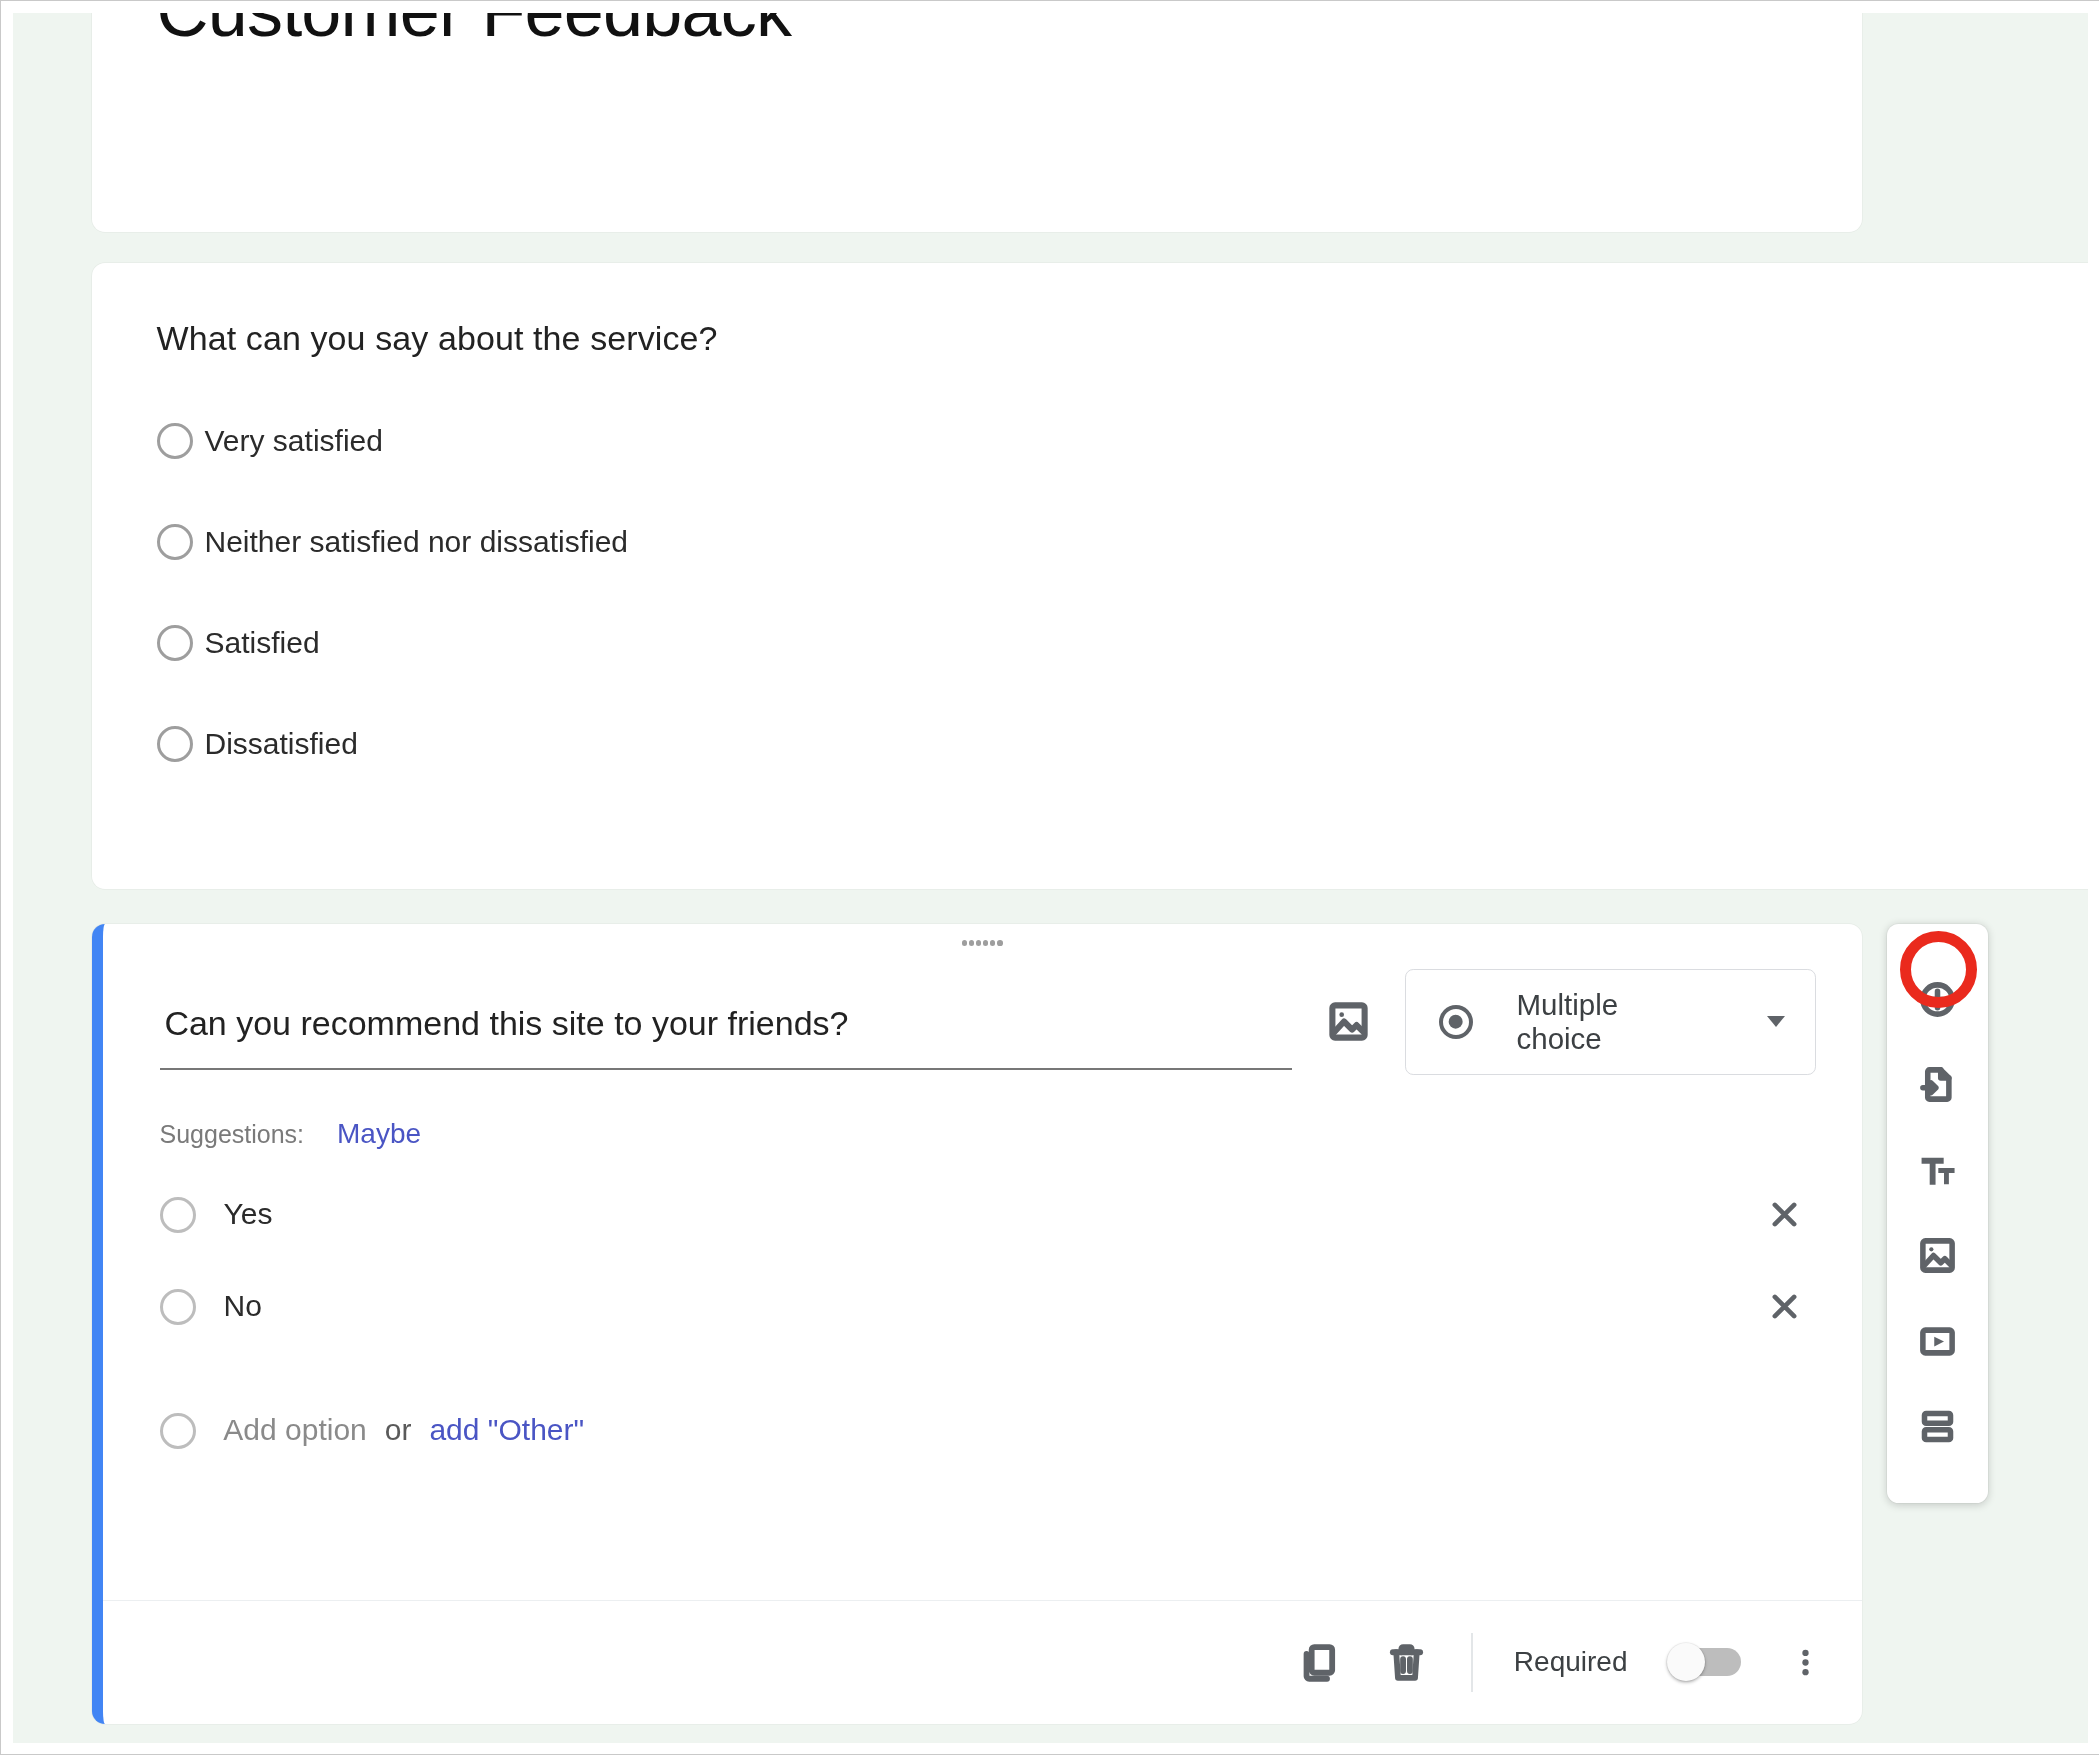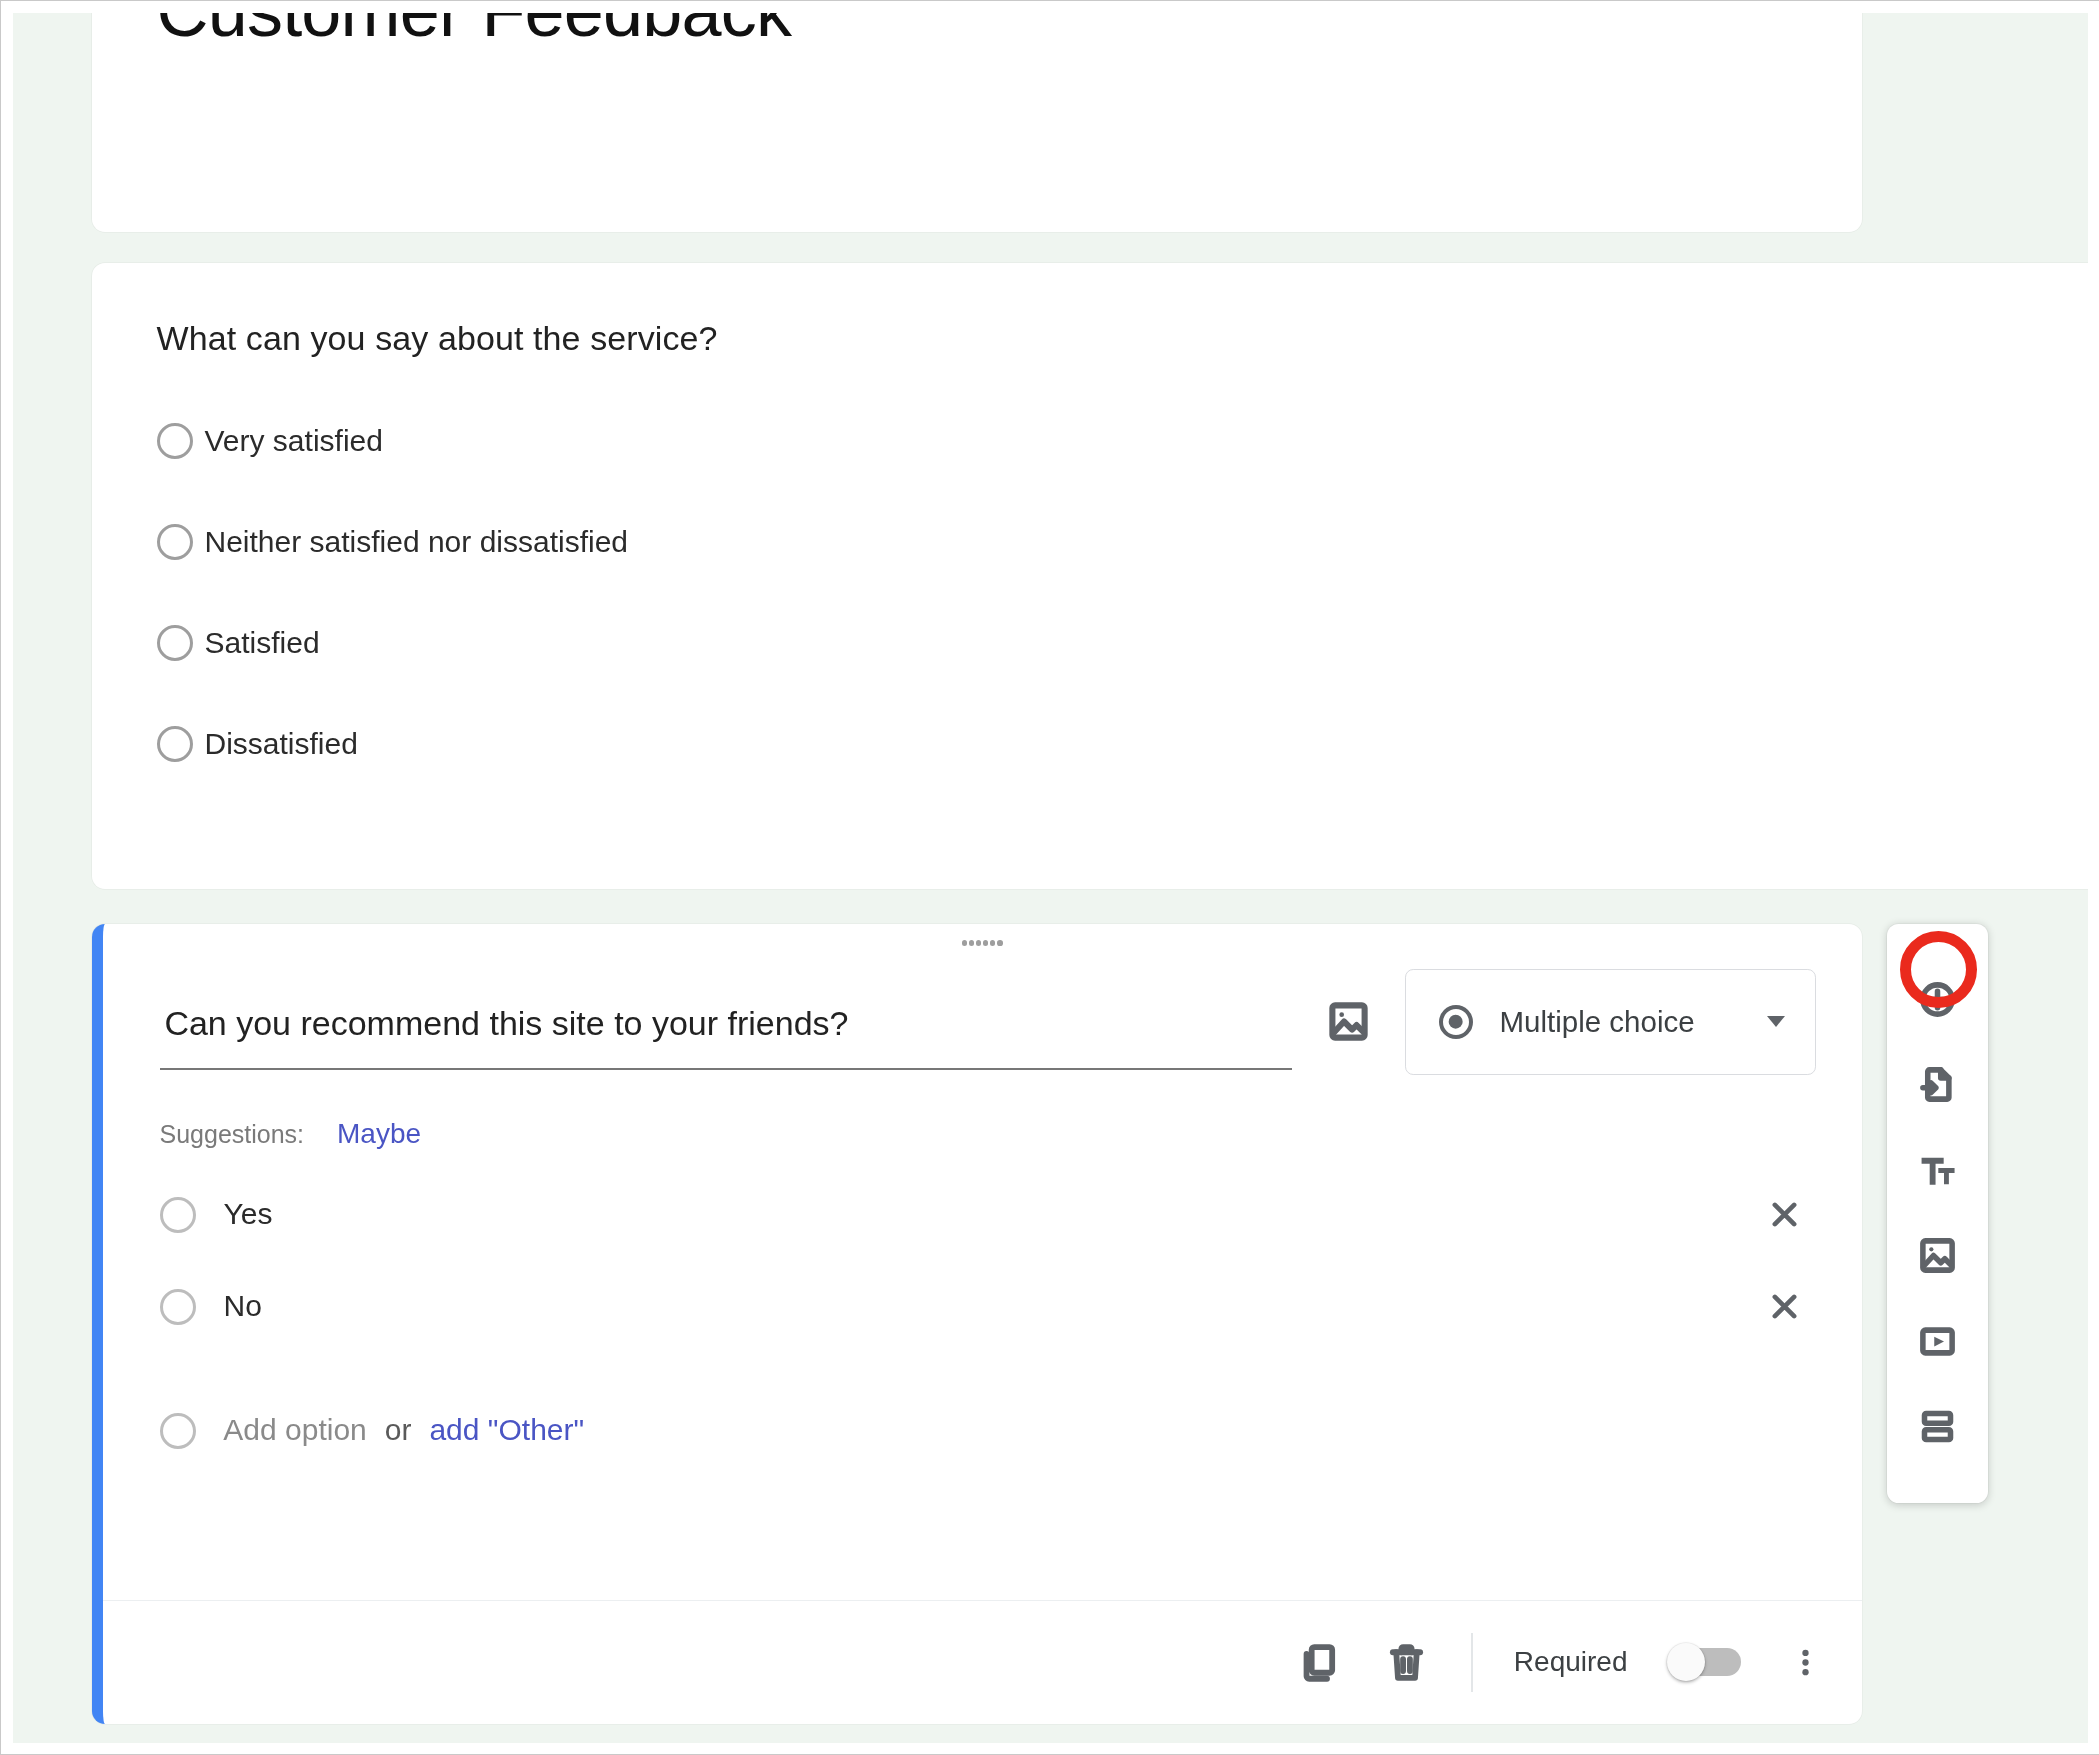--- a/index.html
+++ b/index.html
@@ -138,21 +138,21 @@
   }
   .type-select {
     flex: 0 0 auto;
     width: 411px;
     height: 106px;
     border: 1.6px solid #dadce0;
     border-radius: 8.2px;
     display: flex;
     align-items: center;
     padding: 0 29.5px 0 33px;
-    gap: 27px;
+    gap: 44px;
     cursor: pointer;
     font-size: 29.5px;
     color: #3c4043;
   }
   .type-select .sel-icon {
     width: 34px; height: 34px;
     border: 4.1px solid #5f6368;
     border-radius: 50%;
     position: relative;
     flex: 0 0 auto;

